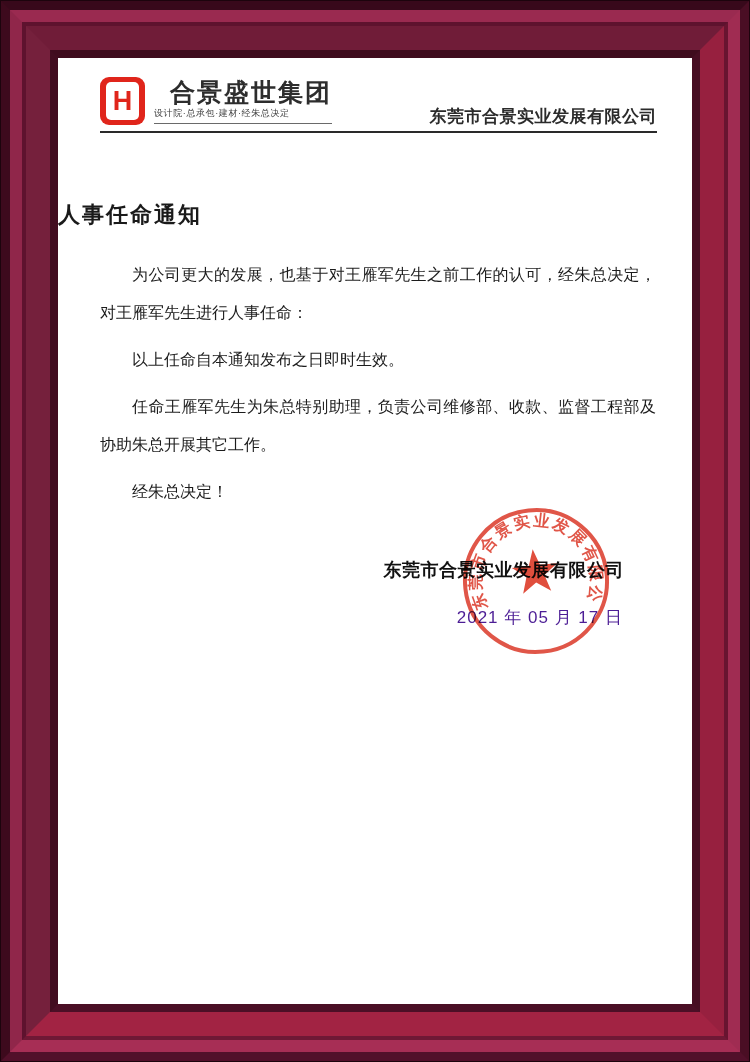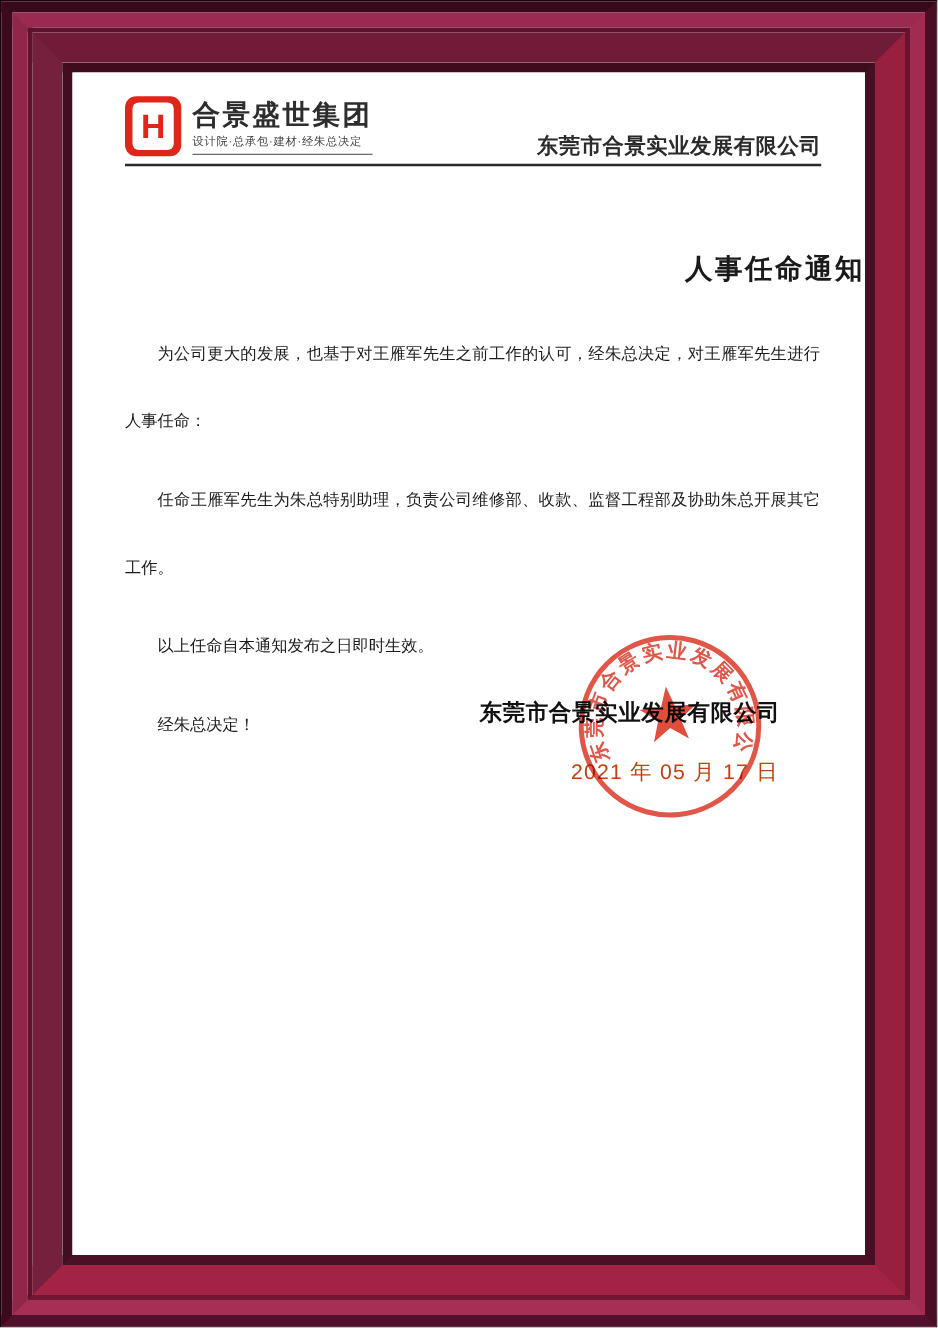--- a/index.html
+++ b/index.html
@@ -31,40 +31,40 @@
   .header { margin: 0 35px 0 42px; padding-top: 19px; height: 75px;
     border-bottom: 2px solid #2a2a2a;
     display: flex; justify-content: space-between; }
   .logo { display: flex; gap: 9px; align-items: flex-start; }
   .logo-icon { width: 45px; height: 48px; background: #e0251b; border-radius: 9px;
     padding: 5px 6px; }
   .logo-icon-inner { width: 100%; height: 100%; background: #fff; border-radius: 5px;
     display: flex; align-items: center; justify-content: center;
     color: #e0251b; font-weight: 900; font-size: 27px; line-height: 1; }
   .logo-text { display: flex; flex-direction: column; padding-top: 2px; }
-  .brand { font-size: 22px; font-weight: 700; color: #2d2d2d; letter-spacing: 2px;
-    line-height: 26px; white-space: nowrap; }
+  .brand { font-size: 25px; font-weight: 700; color: #2d2d2d; letter-spacing: 2px;
+    line-height: 26px; white-space: nowrap; margin-left: 16px; }
   .tagline { font-size: 9px; color: #3f3f3f; letter-spacing: 0.6px; margin-top: 2px;
     padding-bottom: 3px; border-bottom: 1px solid #6a6a6a; white-space: nowrap; }
   .header-company { align-self: flex-end; margin-bottom: 3px;
     font-size: 17px; font-weight: 600; color: #2b2b2b; letter-spacing: 0.5px; }
 
   
-  .doc-title { margin-top: 66px; text-align: right;
+  .doc-title { margin-top: 66px; text-align: left;
     font-size: 22px; font-weight: 700; color: #1a1a1a; letter-spacing: 2px;
     line-height: 32px; }
   .content { margin: 25px 36px 0 42px; }
-  .content p { font-size: 13px; color: #1c1c1c; line-height: 54px;
+  .content p { font-size: 16px; color: #1c1c1c; line-height: 38px;
     text-align: justify; text-indent: 2em; margin-bottom: 9px; }
 
   
   .sig-company { position: absolute; top: 500px; right: 68px;
     font-size: 18px; font-weight: 600; color: #111; letter-spacing: 0.5px; }
   .sig-date { position: absolute; top: 548px; right: 69px;
-    font-size: 17px; font-weight: 500; color: #c2410c; letter-spacing: 1px; }
+    font-size: 17px; font-weight: 500; color: #4c1d95; letter-spacing: 1px; }
 
   
   .seal { position: absolute; left: 403px; top: 448px; width: 150px; height: 150px;
     mix-blend-mode: multiply; opacity: 0.9; }
 </style>
 </head>
 <body>
 
 <div class="frame-l0">
 <div class="frame-l1">
@@ -85,22 +85,22 @@
           <div class="tagline">设计院·总承包·建材·经朱总决定</div>
         </div>
       </div>
       <div class="header-company">东莞市合景实业发展有限公司</div>
     </div>
 
     <h1 class="doc-title">人事任命通知</h1>
 
     <div class="content">
       <p>为公司更大的发展，也基于对王雁军先生之前工作的认可，经朱总决定，对王雁军先生进行人事任命：</p>
+      <p>以上任命自本通知发布之日即时生效。</p>
       <p>任命王雁军先生为朱总特别助理，负责公司维修部、收款、监督工程部及协助朱总开展其它工作。</p>
-      <p>以上任命自本通知发布之日即时生效。</p>
       <p>经朱总决定！</p>
     </div>
 
     <div class="sig-company">东莞市合景实业发展有限公司</div>
     <div class="sig-date">2021 年 05 月 17 日</div>
 
     <svg class="seal" viewBox="0 0 150 150" xmlns="http://www.w3.org/2000/svg">
       <defs>
         <path id="sealArc" d="M 25.2 98.2 A 55 55 0 1 1 124.8 98.2" fill="none"></path>
       </defs>

